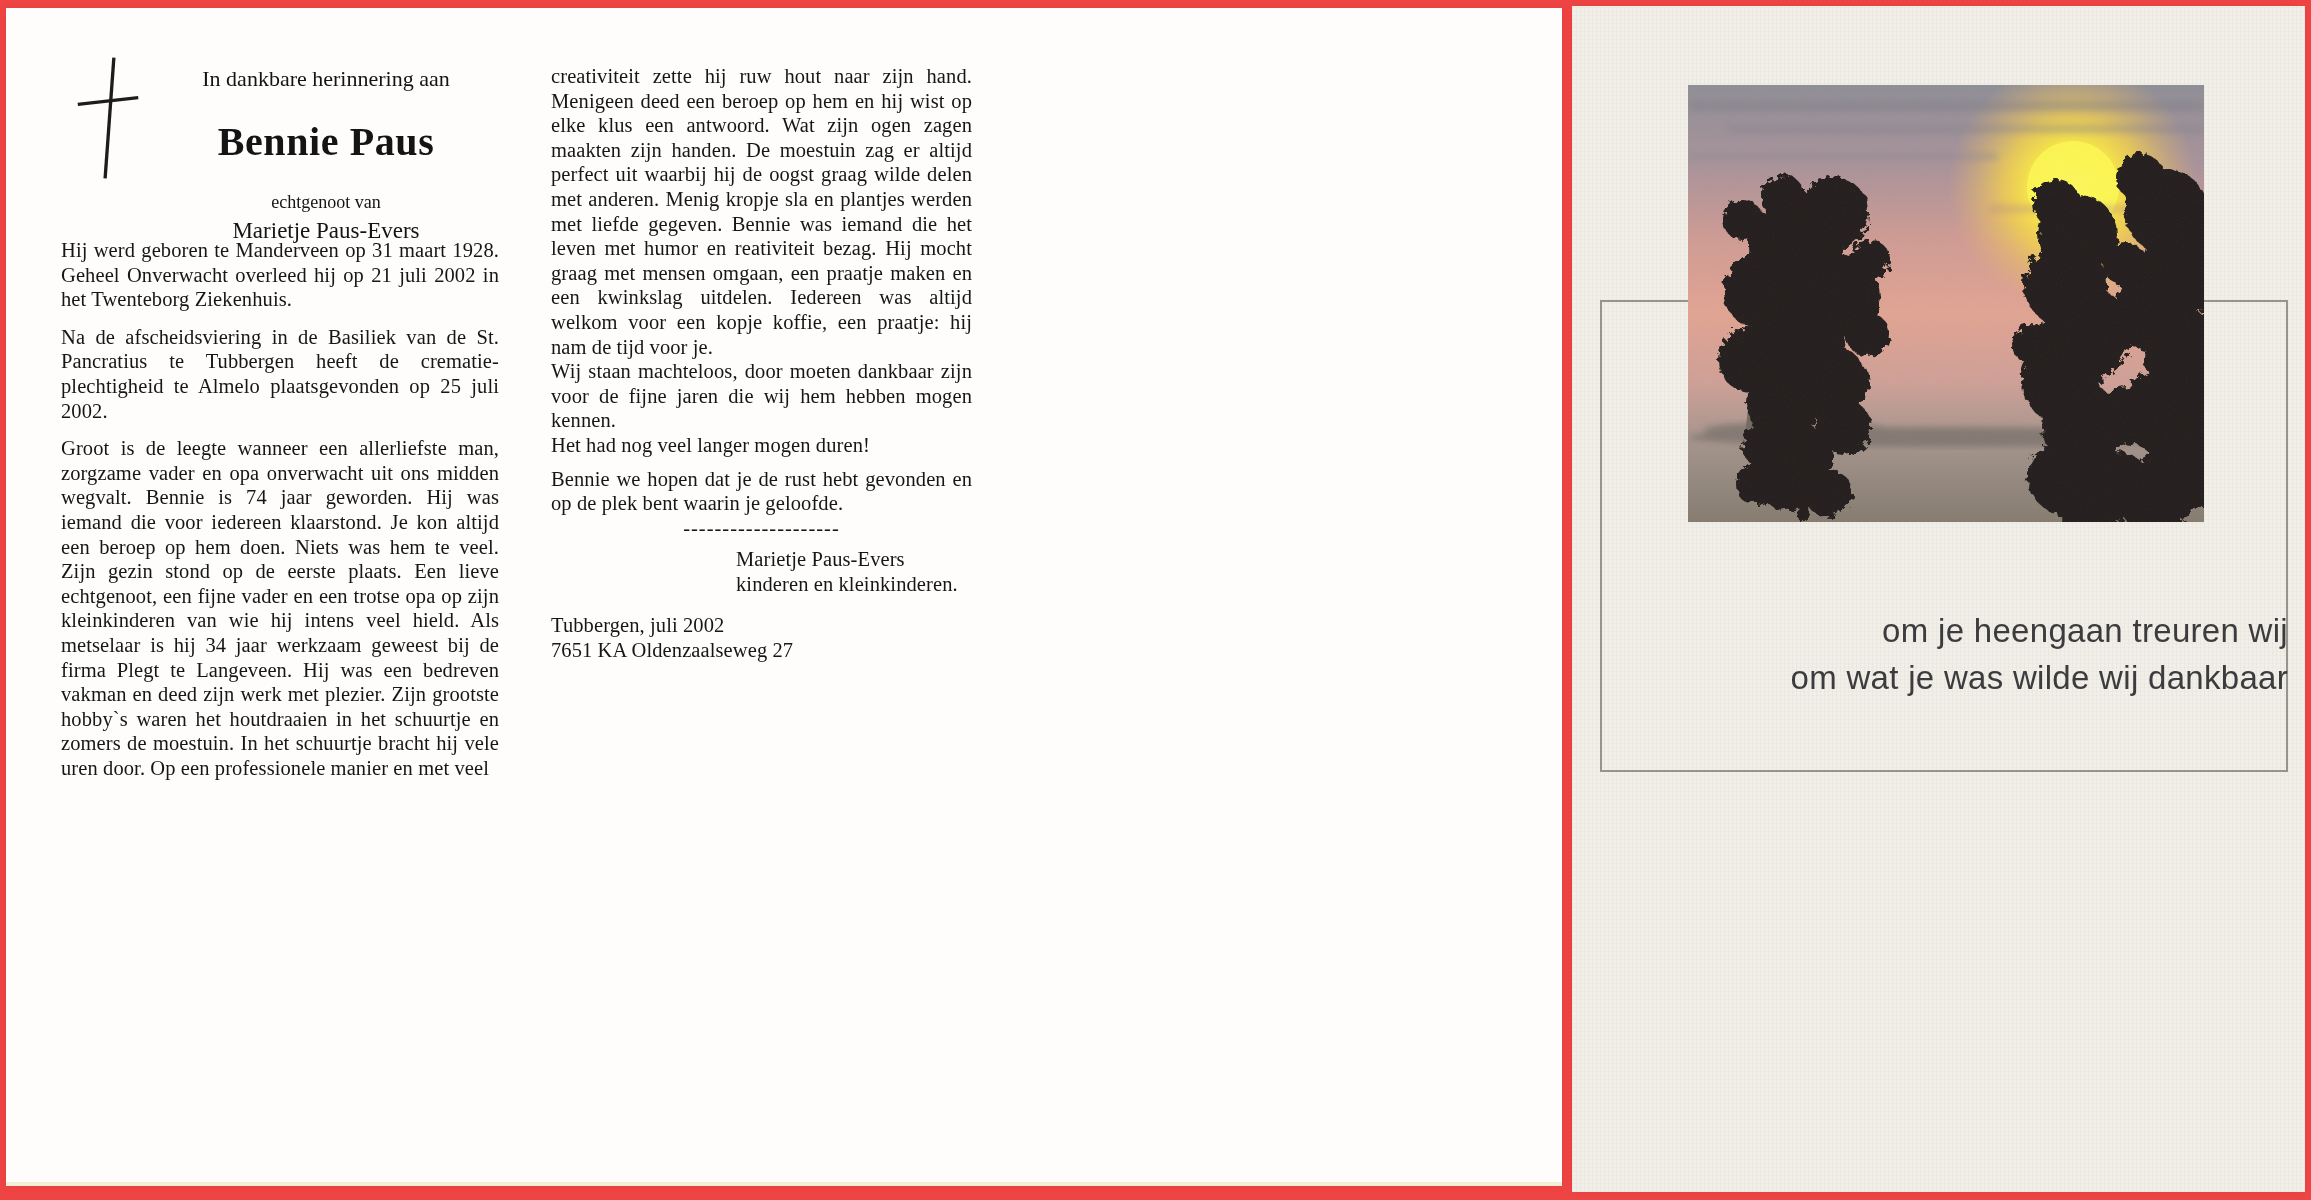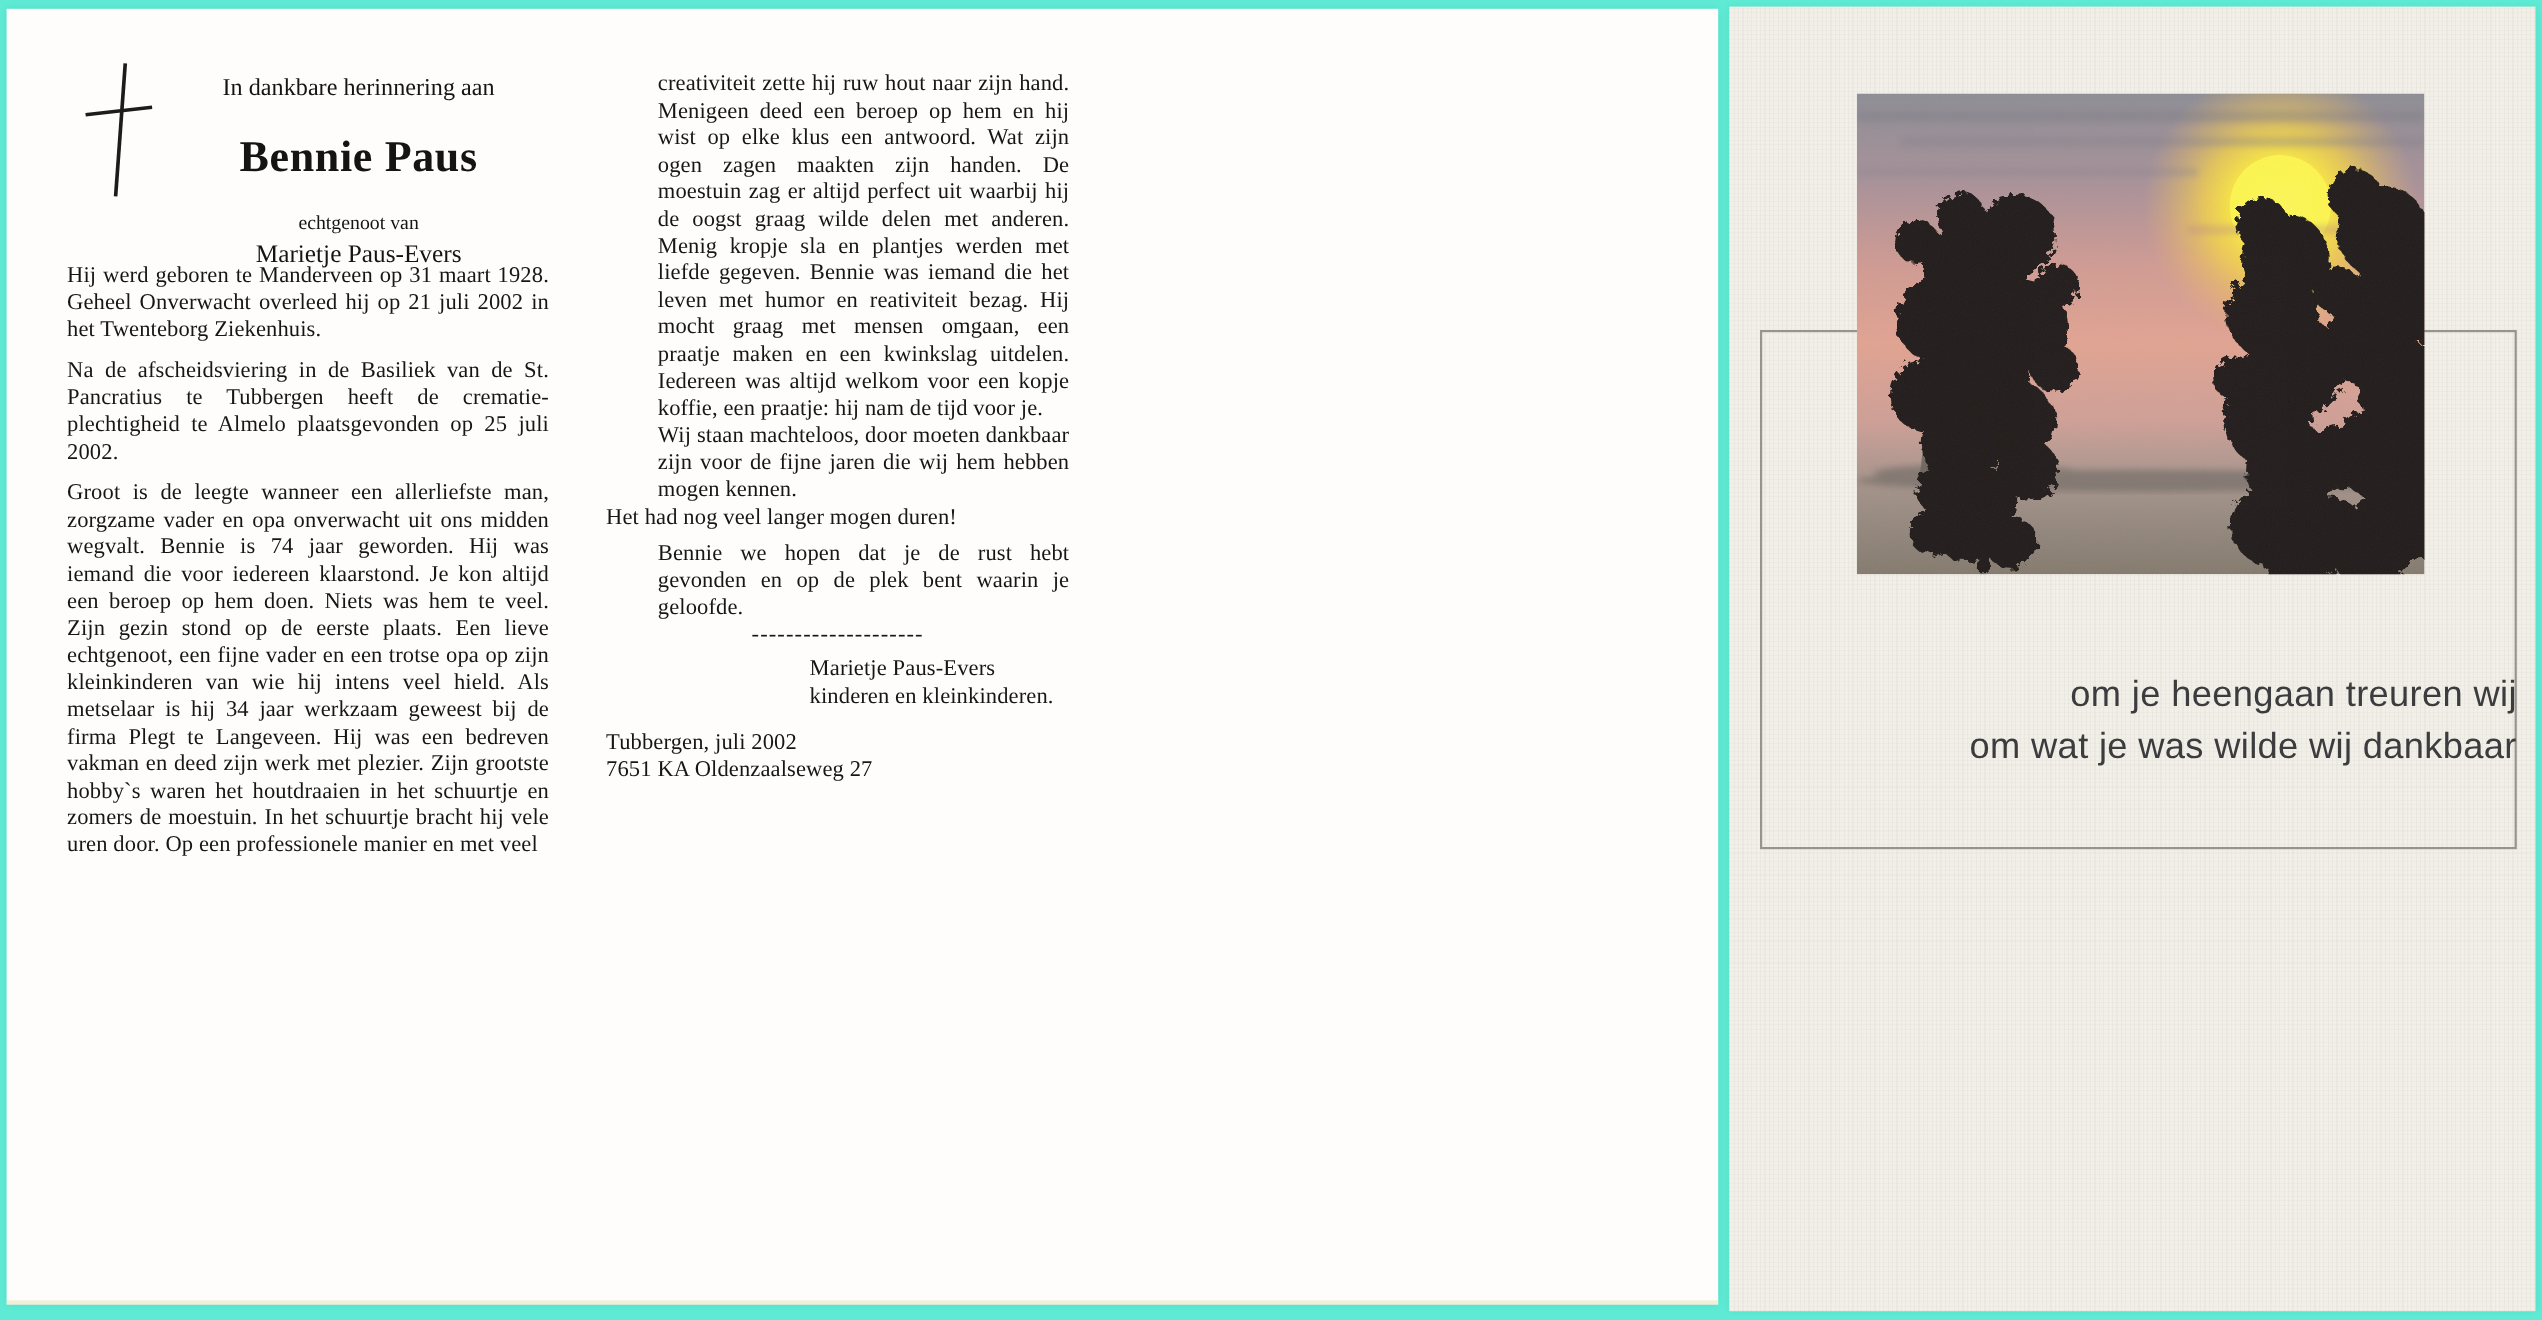--- a/index.html
+++ b/index.html
@@ -2,21 +2,21 @@
 <html><head>
 <meta charset="utf-8">
 <style>
   * { margin:0; padding:0; box-sizing:border-box; }
   html,body { width:2311px; height:1200px; }
   body {
     background:#f2f1ee;
     font-family:"Liberation Serif","DejaVu Serif",serif;
     overflow:hidden;
   }
-  .page { position:relative; width:2311px; height:1200px; background:#5eead4; }
+  .page { position:relative; width:2311px; height:1200px; background:#ef4444; }
 
   
   .card-left {
     position:absolute; left:6px; top:8px; width:1556px; height:1178px;
     background:#fefdfb;
     box-shadow:0 0 8px rgba(0,0,0,0.07), inset 0 -4px 0 rgba(230,222,170,0.45);
   }
   .cross { position:absolute; left:64px; top:44px; width:78px; height:132px; }
   .header { position:absolute; left:138px; top:58px; width:364px; text-align:center; color:#141414; }
   .header .intro   { font-size:22px; }
@@ -24,21 +24,21 @@
   .header .relation{ font-size:18px; margin-top:27px; }
   .header .spouse  { font-size:23px; margin-top:5px; }
 
   .col {
     position:absolute; color:#161616; font-size:20.5px; line-height:24.6px;
     text-align:justify; letter-spacing:0.1px;
   }
   .col1 { left:55px;  top:230px; width:438px; }
   .col2 { left:545px; top:56px;  width:421px; }
   .col p { margin-bottom:13px; }
-  .col2 p.tight     { margin-bottom:0;margin-left:47px; }
+  .col2 p.tight     { margin-bottom:0; }
   .col2 p.gap-after { margin-bottom:9px; }
   .separator { text-align:center; font-size:20.5px; margin:0 0 7px 0; letter-spacing:1px; color:#161616; }
   .signature { margin-top:2px; padding-left:185px; text-align:left; }
   .footer    { margin-top:17px; }
 
   
   .card-right {
     position:absolute; left:1572px; top:6px; width:733px; height:1186px;
     background:#f1efe8;
     background-image:

